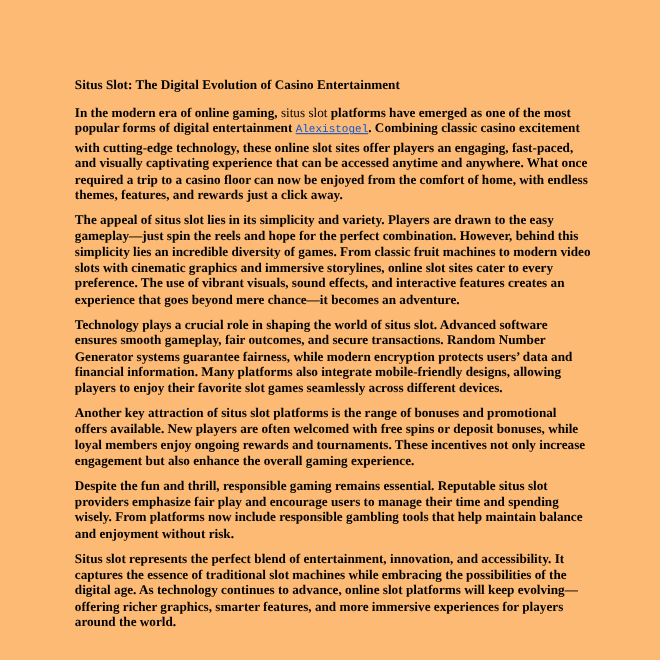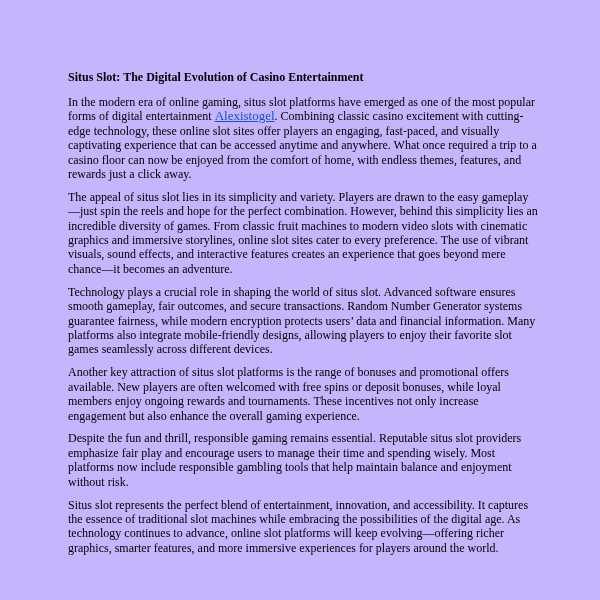--- a/index.html
+++ b/index.html
@@ -9,59 +9,59 @@
   body {
     width: 600px;
     height: 600px;
     background: #ffffff;
     overflow: hidden;
   }
   .page {
     box-sizing: border-box;
     width: 600px;
     height: 600px;
-    background: #c4b5fd;
+    background: #fdba74;
     padding: 70px 62px 0 68px;
     font-family: "Liberation Serif", "DejaVu Serif", serif;
     font-size: 12px;
     line-height: 14.4px;
     color: #000000;
     text-align: left;
   }
   .doc-title {
     font-size: 12px;
     font-weight: bold;
     line-height: 14.4px;
     margin: 0 0 10.5px 0;
     padding: 0;
   }
   .para {
     margin: 0 0 8.5px 0;
     padding: 0;
   }
   .seg {
-    font-weight: normal;
+    font-weight: bold;
   }
   .seg.bold {
     font-weight: normal;
   }
   .doc-link {
-    font-family: Liberation Serif, serif;
-    font-size: 13px;
+    font-family: Liberation Mono, monospace;
+    font-size: 10px;
     color: #1155cc;
     text-decoration: underline;
     cursor: pointer;
   }
 </style>
 </head>
 <body>
 
 <div class="page">
   <h1 class="doc-title">Situs Slot: The Digital Evolution of Casino Entertainment</h1>
   <div id="document-body">
       <p class="para"><span class="seg">In the modern era of online gaming, </span><span class="seg bold">situs slot</span><span class="seg"> platforms have emerged as one of the most popular forms of digital entertainment </span><a href="#" class="doc-link">Alexistogel</a><span class="seg">. Combining classic casino excitement with cutting-edge technology, these online slot sites offer players an engaging, fast-paced, and visually captivating experience that can be accessed anytime and anywhere. What once required a trip to a casino floor can now be enjoyed from the comfort of home, with endless themes, features, and rewards just a click away.</span></p>
       <p class="para"><span class="seg">The appeal of situs slot lies in its simplicity and variety. Players are drawn to the easy gameplay—just spin the reels and hope for the perfect combination. However, behind this simplicity lies an incredible diversity of games. From classic fruit machines to modern video slots with cinematic graphics and immersive storylines, online slot sites cater to every preference. The use of vibrant visuals, sound effects, and interactive features creates an experience that goes beyond mere chance—it becomes an adventure.</span></p>
       <p class="para"><span class="seg">Technology plays a crucial role in shaping the world of situs slot. Advanced software ensures smooth gameplay, fair outcomes, and secure transactions. Random Number Generator systems guarantee fairness, while modern encryption protects users’ data and financial information. Many platforms also integrate mobile-friendly designs, allowing players to enjoy their favorite slot games seamlessly across different devices.</span></p>
       <p class="para"><span class="seg">Another key attraction of situs slot platforms is the range of bonuses and promotional offers available. New players are often welcomed with free spins or deposit bonuses, while loyal members enjoy ongoing rewards and tournaments. These incentives not only increase engagement but also enhance the overall gaming experience.</span></p>
-      <p class="para"><span class="seg">Despite the fun and thrill, responsible gaming remains essential. Reputable situs slot providers emphasize fair play and encourage users to manage their time and spending wisely. Most platforms now include responsible gambling tools that help maintain balance and enjoyment without risk.</span></p>
+      <p class="para"><span class="seg">Despite the fun and thrill, responsible gaming remains essential. Reputable situs slot providers emphasize fair play and encourage users to manage their time and spending wisely. From platforms now include responsible gambling tools that help maintain balance and enjoyment without risk.</span></p>
       <p class="para"><span class="seg">Situs slot represents the perfect blend of entertainment, innovation, and accessibility. It captures the essence of traditional slot machines while embracing the possibilities of the digital age. As technology continues to advance, online slot platforms will keep evolving—offering richer graphics, smarter features, and more immersive experiences for players around the world.</span></p>
     </div>
 </div>
 
 </body></html>

